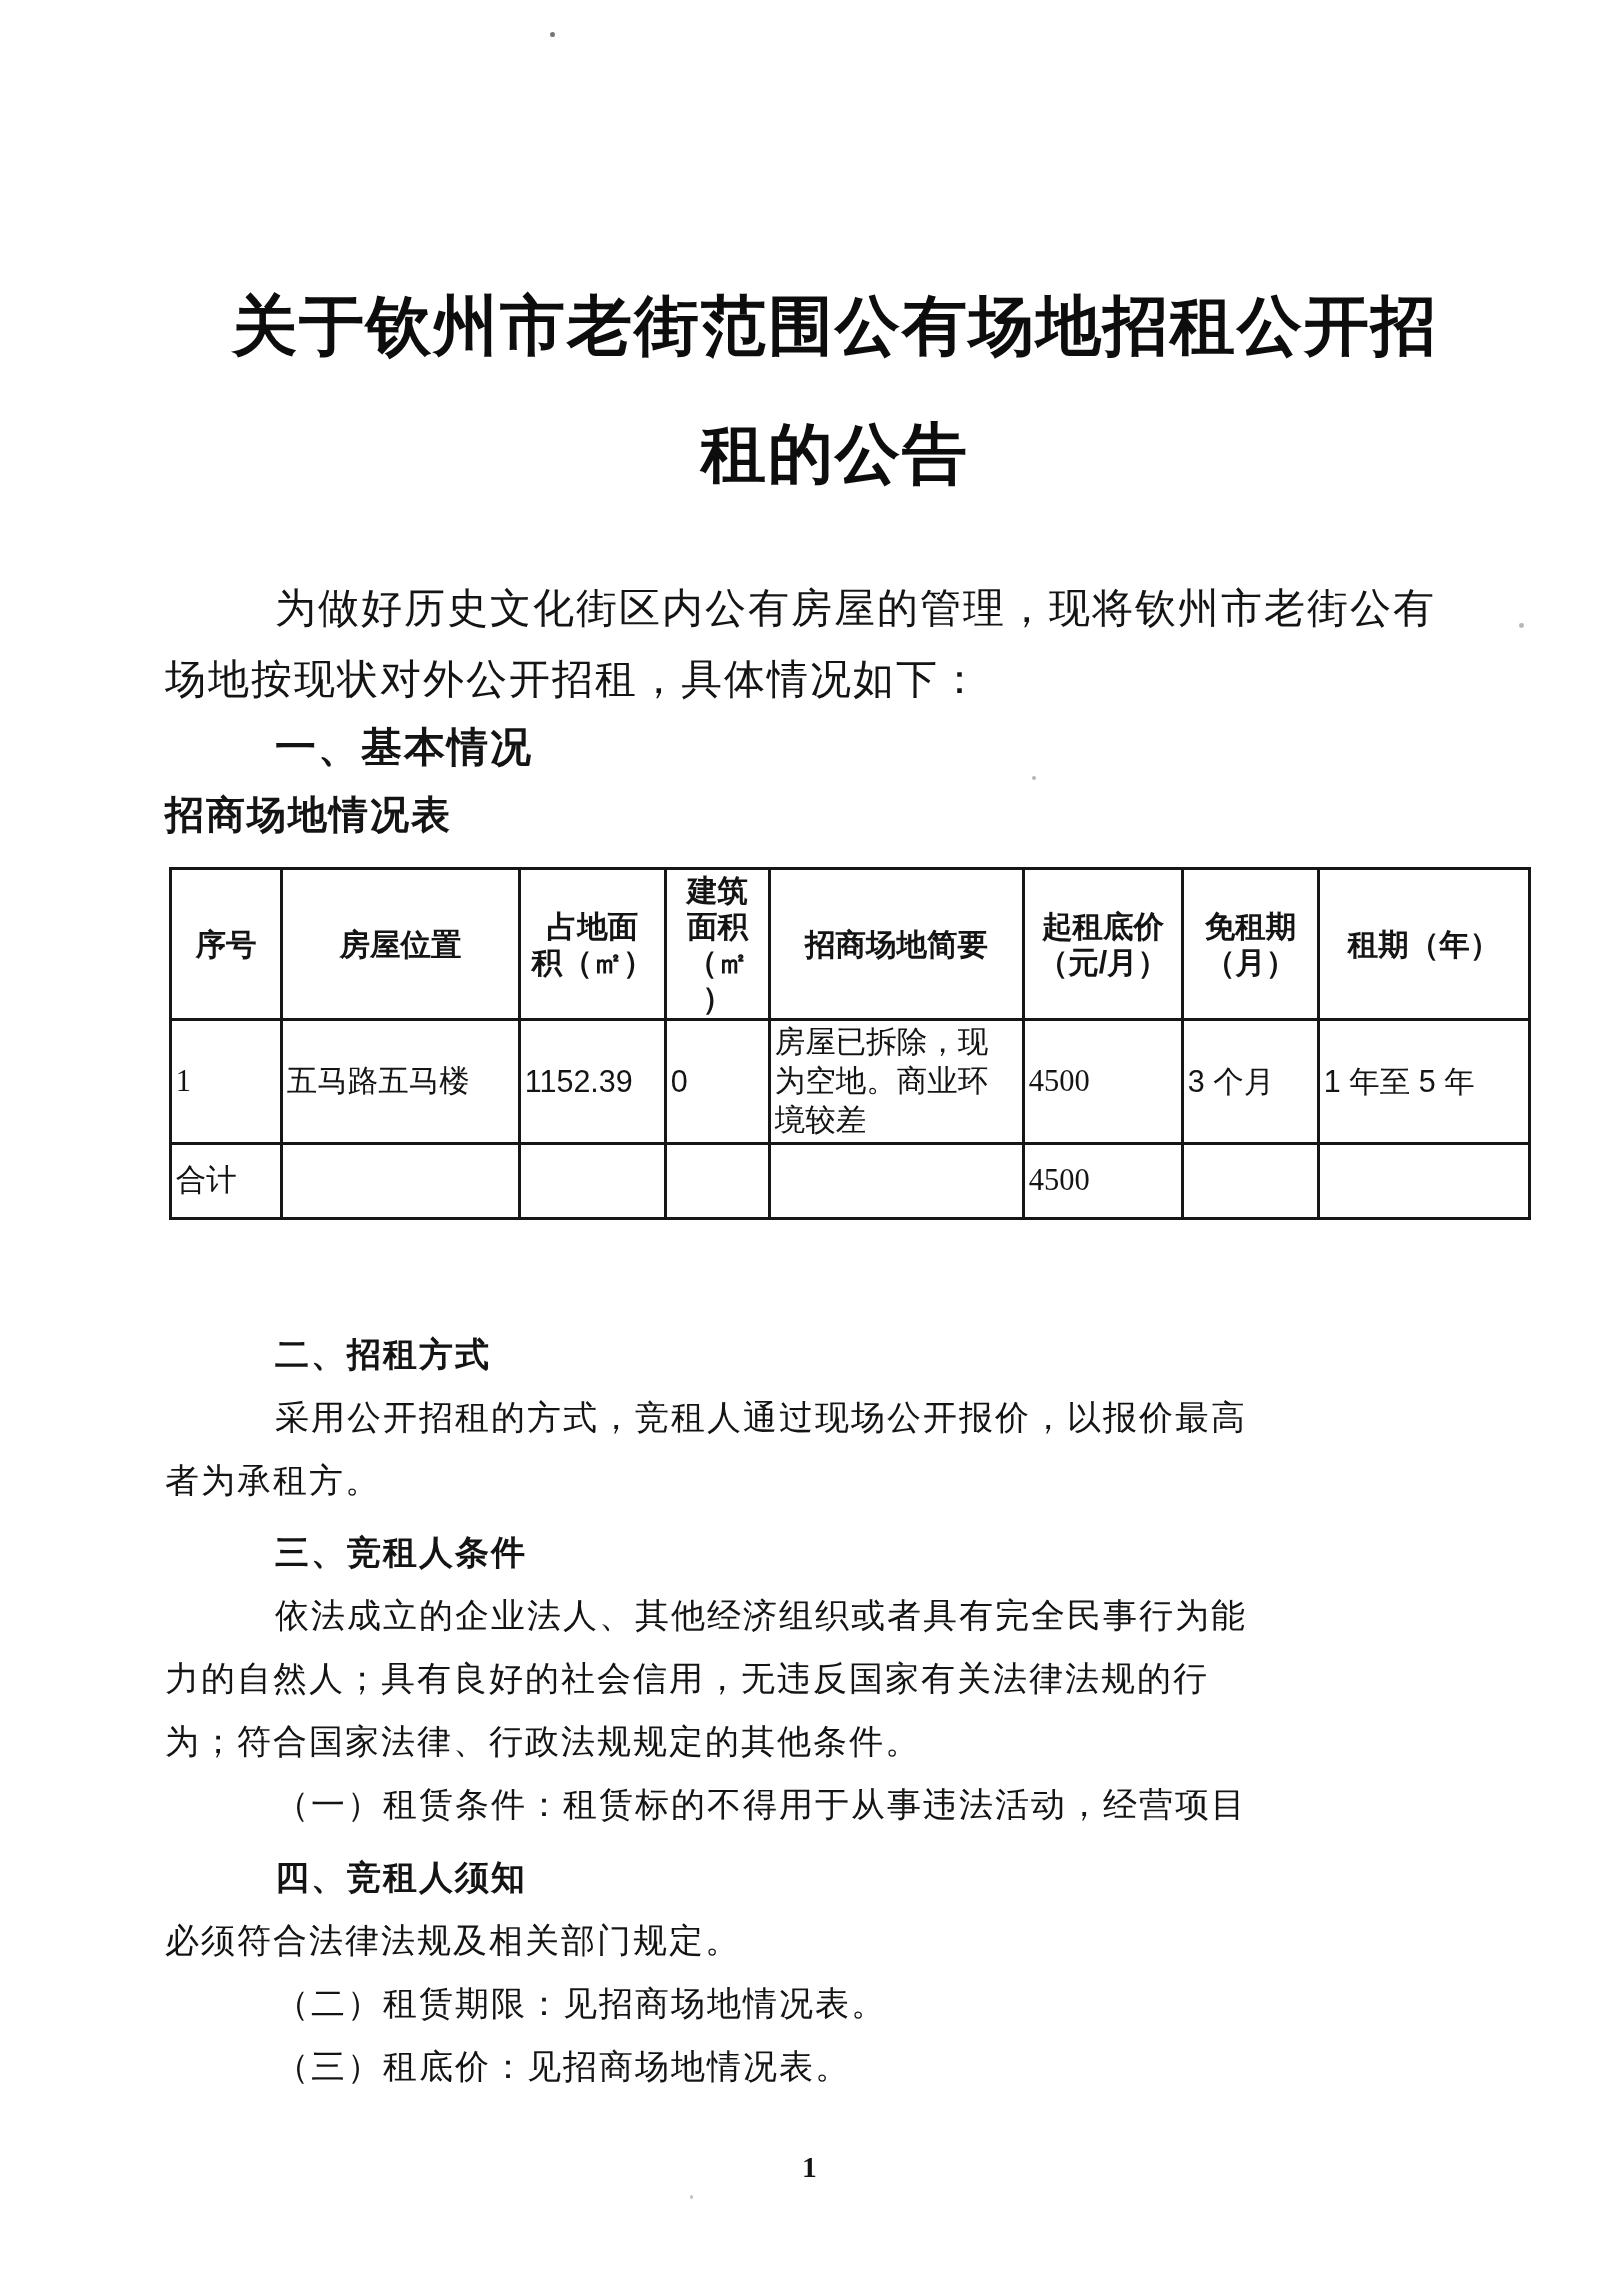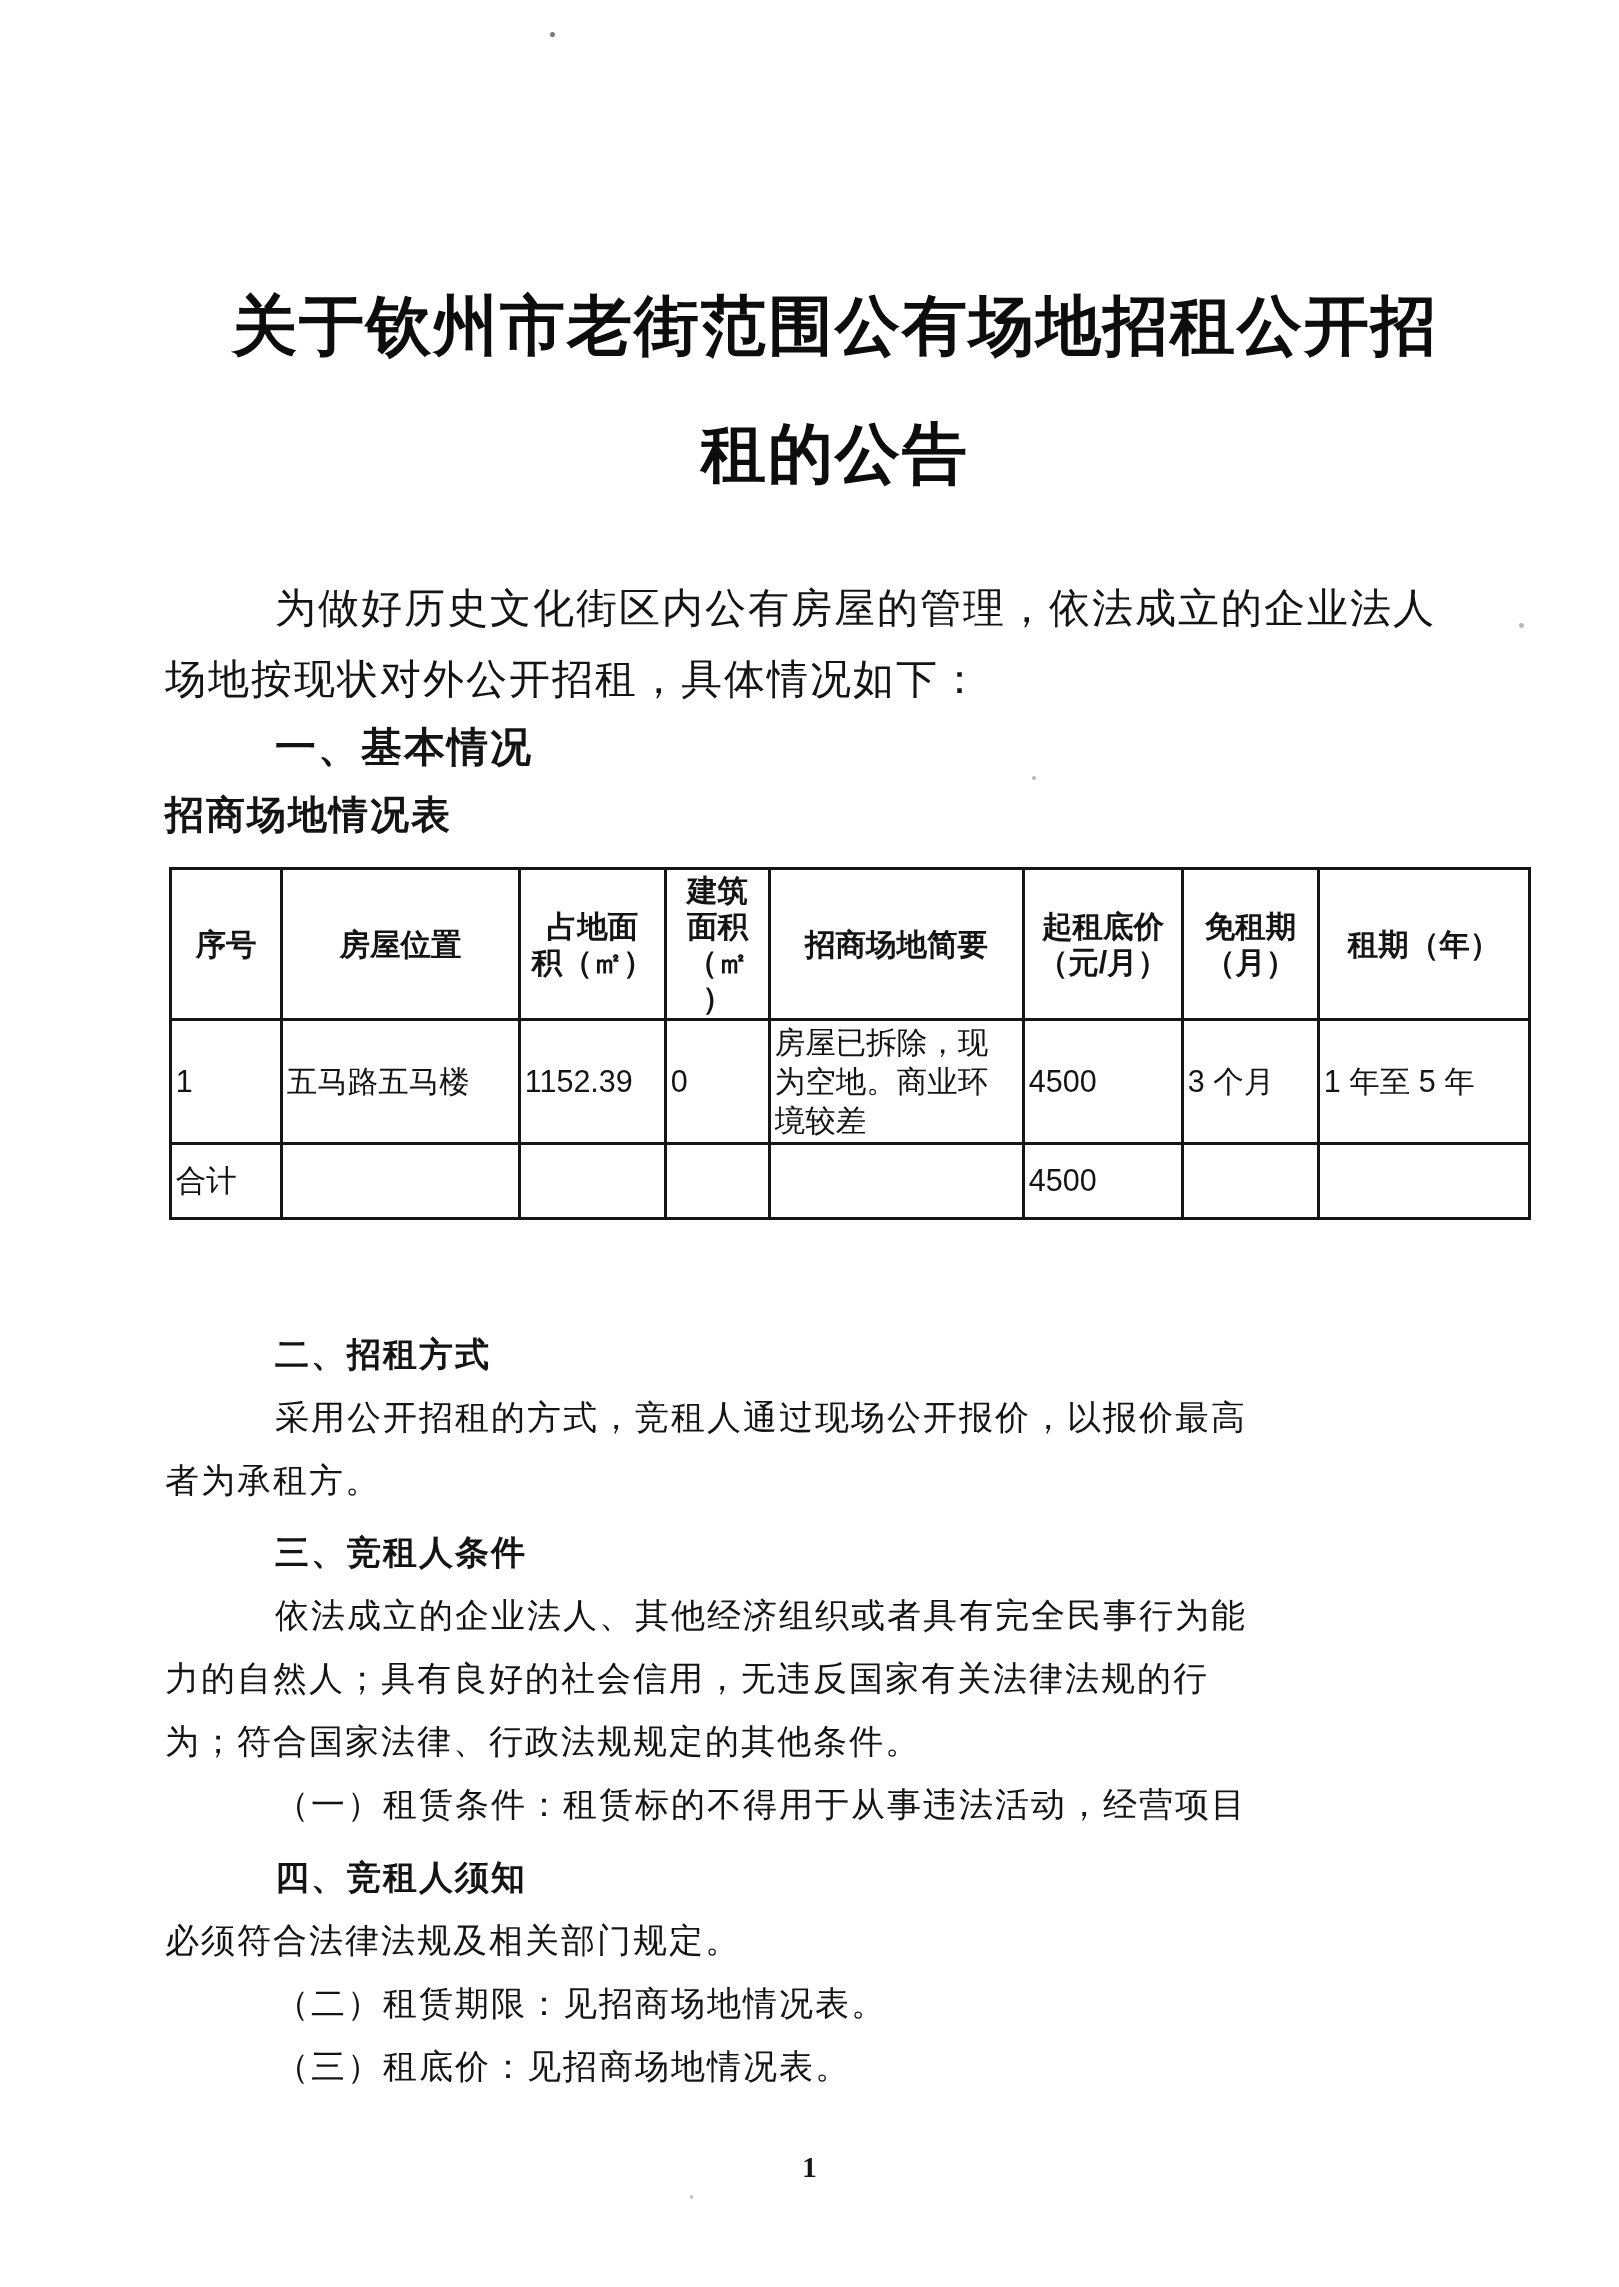--- a/index.html
+++ b/index.html
@@ -74,21 +74,21 @@
     font-size: 30.5px;
     font-weight: 700;
     line-height: 36px;
     border-bottom-width: 3.9px;
   }
   table.site-table td { font-size: 30.5px; line-height: 39px; font-weight: 400; }
   tr.hrow  { height: 147px; }
   tr.r1    { height: 115px; }
   tr.r1 td { border-bottom-width: 3.9px; }
   tr.r2    { height: 75px; }
-  td.b     { font-weight: 700; }
+  td.b     { font-weight: 700; font-family: Liberation Serif, serif; }
 
   
   .sections {
     margin-top: 103px;
     font-size: 34px;
     line-height: 63px;
     letter-spacing: 2px;
   }
   .sections .heading {
     margin-top: 9.9px;
@@ -120,21 +120,21 @@
 
 <div class="page">
   <div class="flow">
 
     <div class="doc-title">
       <div class="title-line">关于钦州市老街范围公有场地招租公开招</div>
       <div class="title-line">租的公告</div>
     </div>
 
     <div class="intro">
-      <div class="line indent">为做好历史文化街区内公有房屋的管理，依法成立的企业法人</div>
+      <div class="line indent">为做好历史文化街区内公有房屋的管理，现将钦州市老街公有</div>
       <div class="line">场地按现状对外公开招租，具体情况如下：</div>
     </div>
 
     <div class="basic-heading indent">一、基本情况</div>
     <div class="table-caption">招商场地情况表</div>
 
     <table class="site-table">
       <colgroup>
         <col style="width:111px">
           <col style="width:238px">

